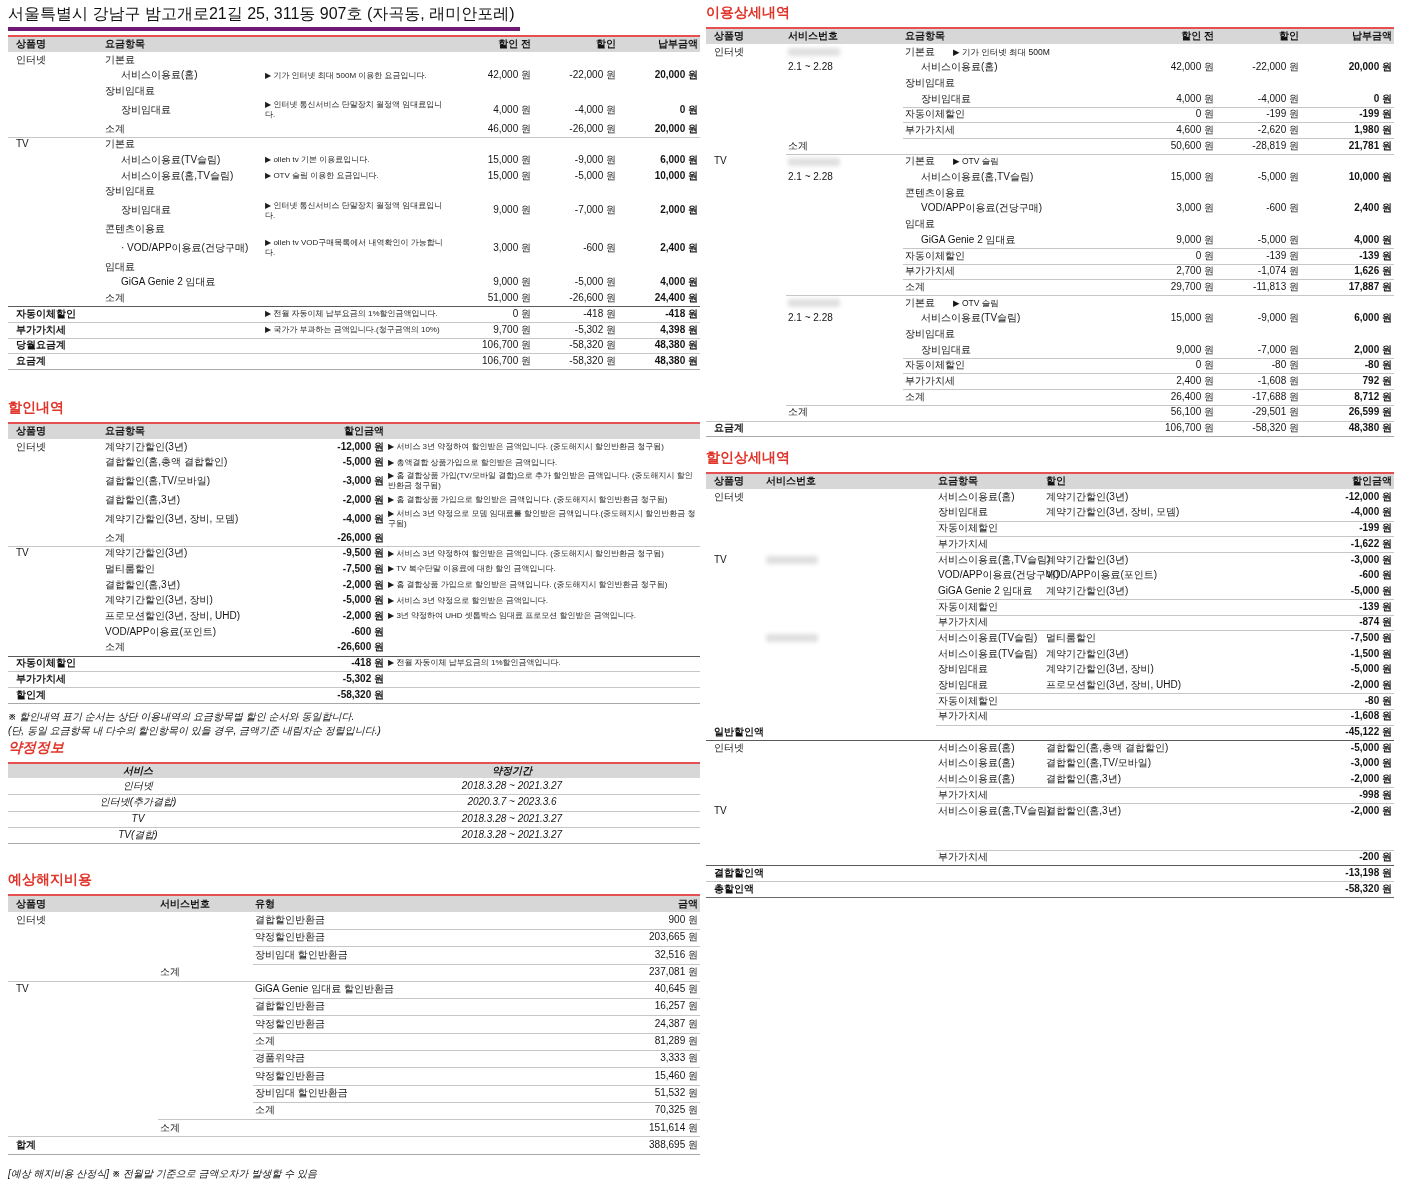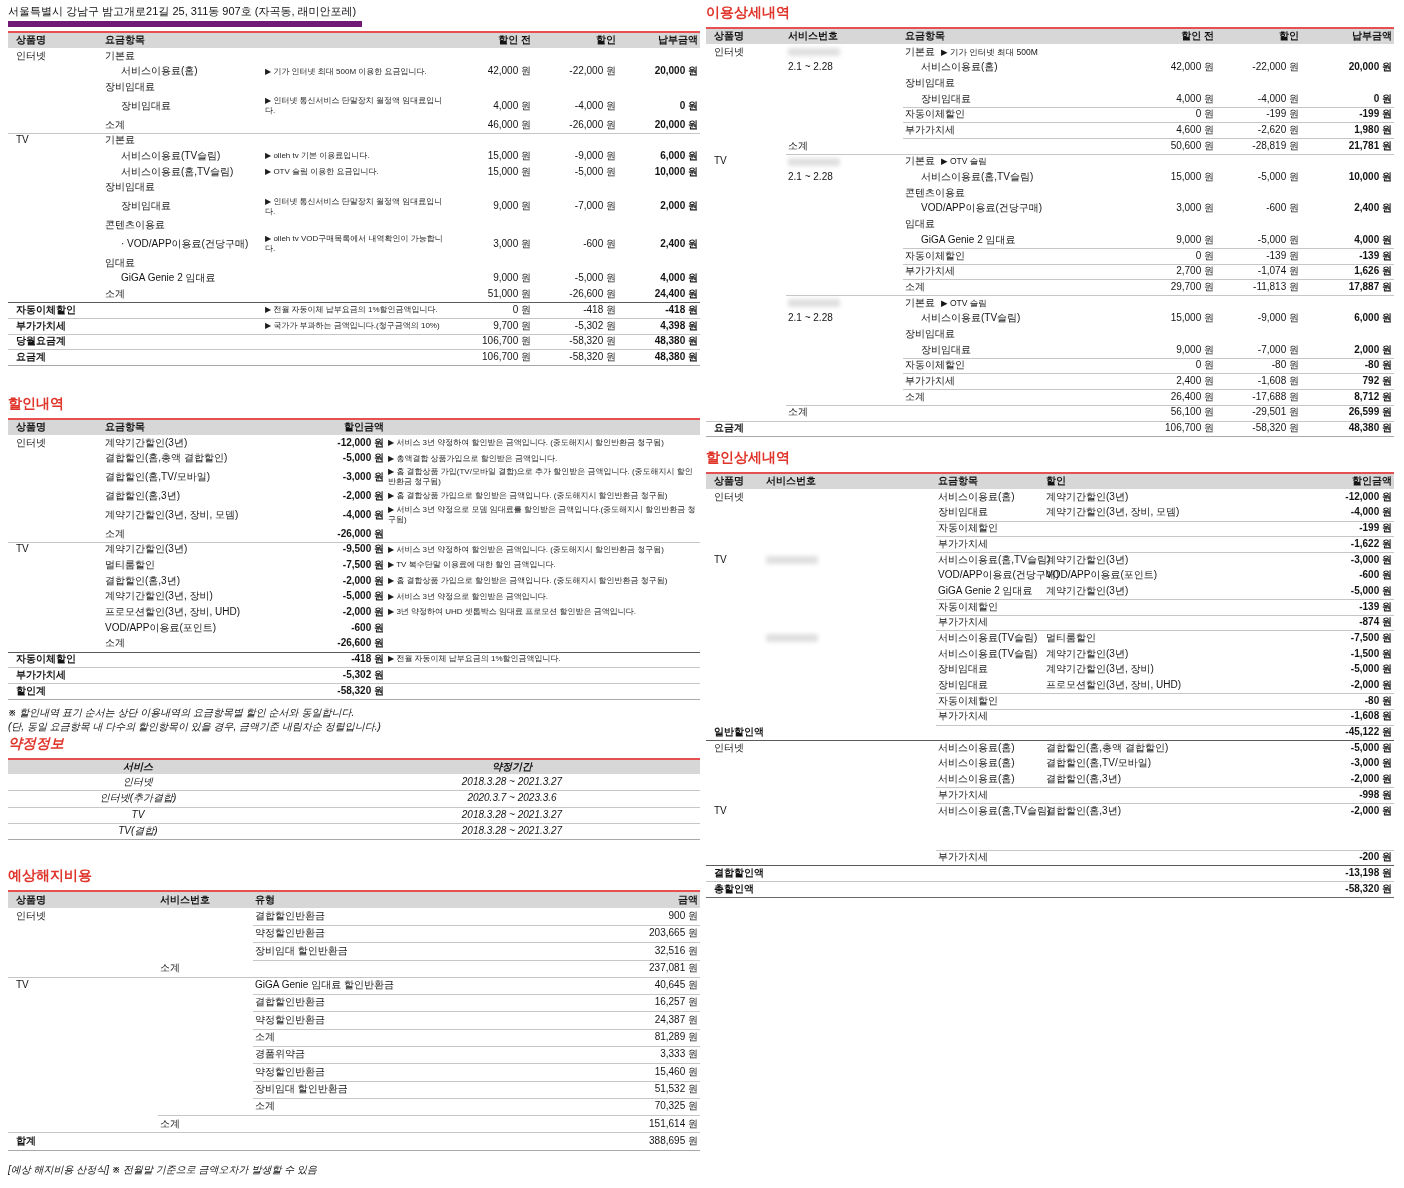--- a/index.html
+++ b/index.html
@@ -10,35 +10,35 @@
   html,body{background:#fff;}
   body{
     width:1404px;height:1188px;position:relative;overflow:hidden;
     font-family:"Liberation Sans","DejaVu Sans",sans-serif;
     color:var(--txt);font-size:10px;
   }
   .col{position:absolute;top:4px;}
   #col-left{left:8px;width:692px;}
   #col-right{left:706px;width:688px;}
 
-  .addr{display:inline-block;font-size:11px;color:#111;
-    border-bottom:6px solid #701a75;padding:0 6px 2px 0;margin-bottom:4px;}
+  .addr{display:inline-block;font-size:16px;color:#111;
+    border-bottom:4px solid #701a75;padding:0 6px 2px 0;margin-bottom:4px;}
 
   .sec-title{font-size:14px;font-weight:700;color:var(--red);
     letter-spacing:0;margin:0 0 5px 0;}
 
   .tbl{width:100%;}
   .row{display:grid;position:relative;align-items:center;min-height:15.7px;}
   .row.hdr{background:var(--hbg);border-top:2px solid var(--rule);
     min-height:17px;font-weight:700;}
   .c{padding:1px 2px;white-space:nowrap;overflow:visible;line-height:1.25;}
   .c-p{padding-left:8px;}
   .num{text-align:right;}
   .c-d{font-size:8px;white-space:normal;color:#1c1c1c;}
-  .sm{font-size:8.5px;margin-left:6px;}
+  .sm{font-size:8.5px;margin-left:18px;}
   .bld{font-weight:700;}
   .ind{padding-left:18px;}
   .row.b .c-p{font-weight:700;}
 
   
   .sep-l::before,.sep-d::before,.sep-i::before,.sep-s::before{
     content:"";position:absolute;top:0;right:0;height:1px;left:0;background:var(--sepl);}
   .sep-d::before{background:var(--sepd);}
   .sep-i::before,.sep-s::before{background:var(--sepl);}
   #t-term  .sep-i::before{left:245px;} #t-term .sep-s::before{left:150px;}

